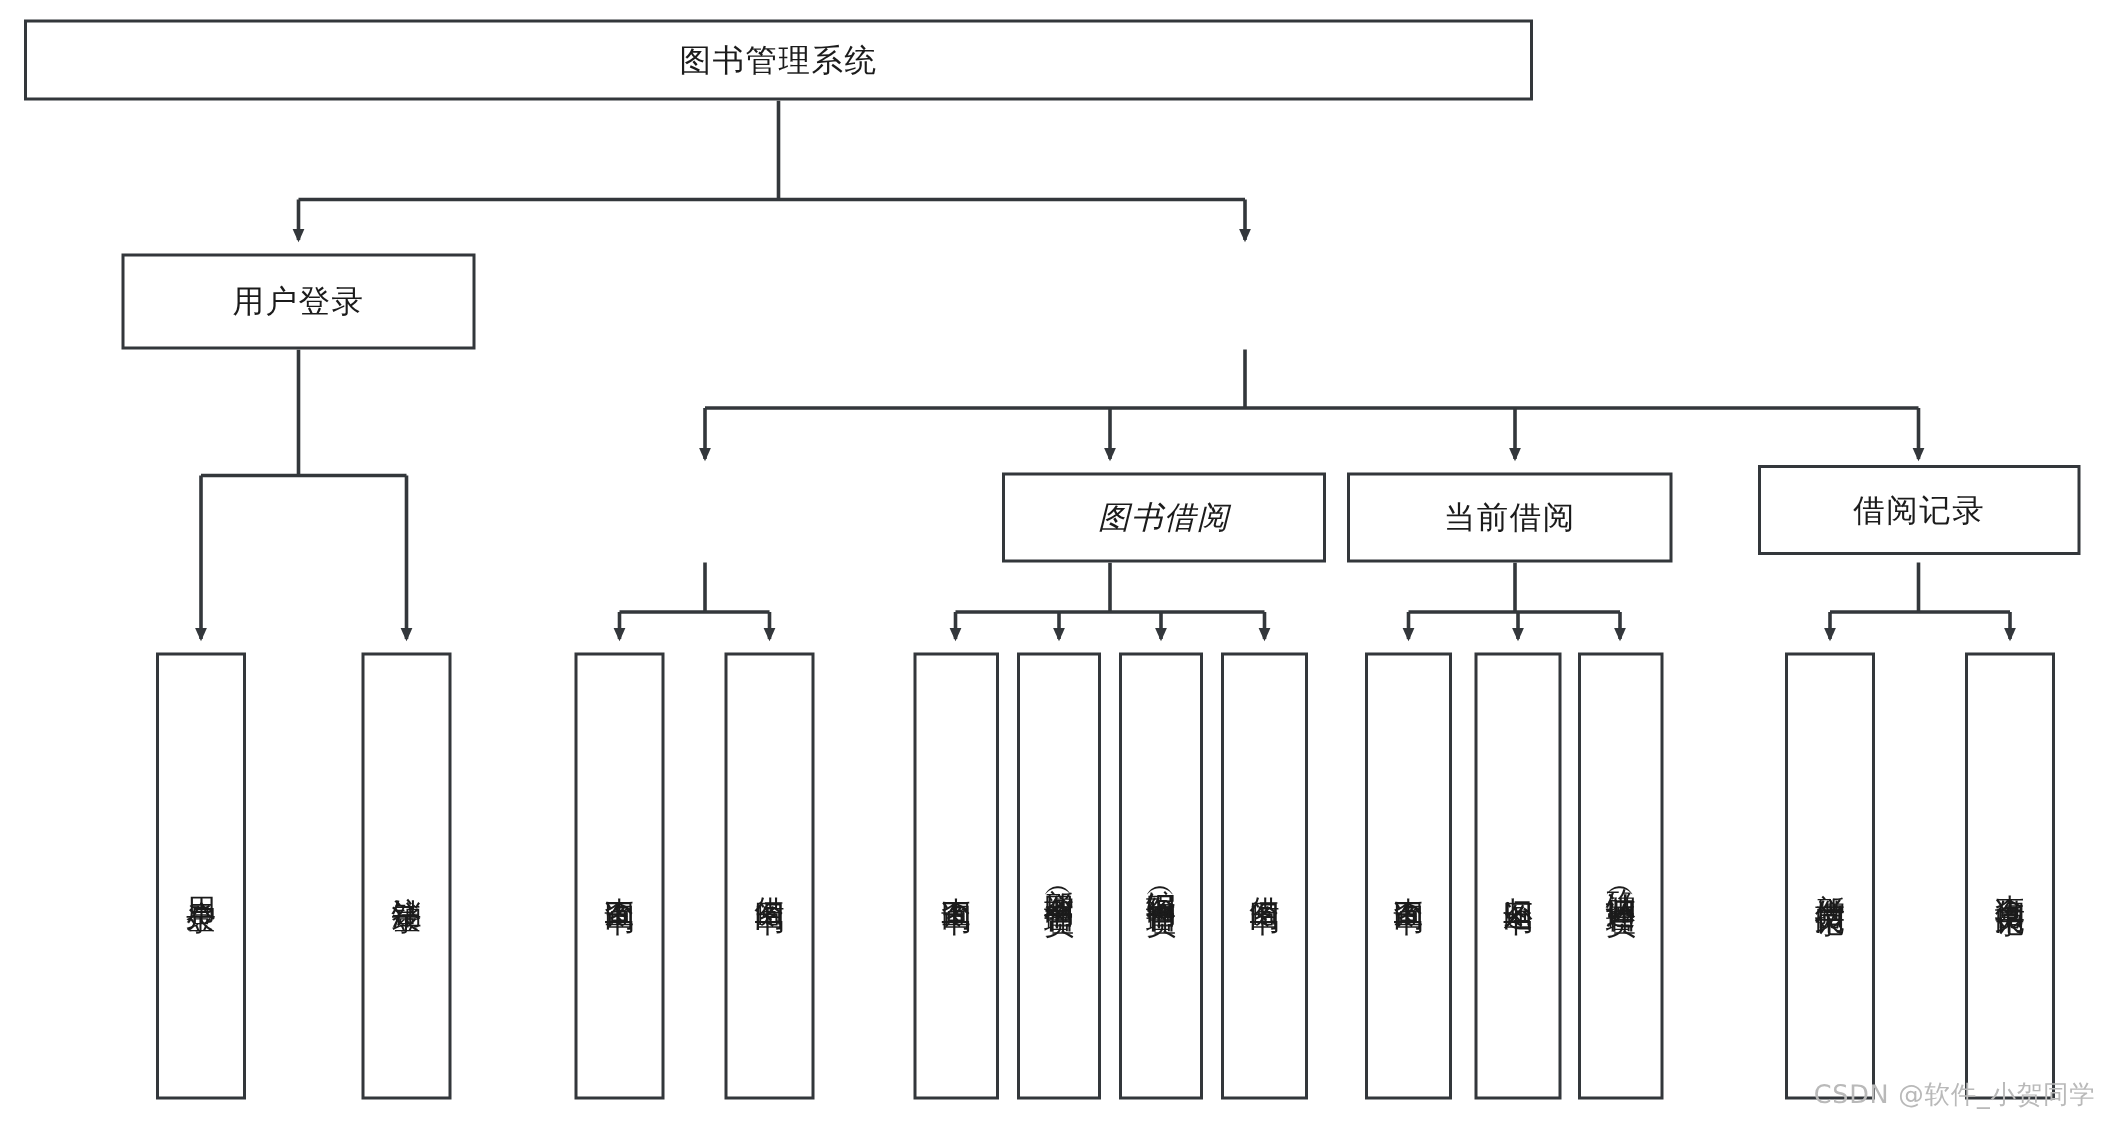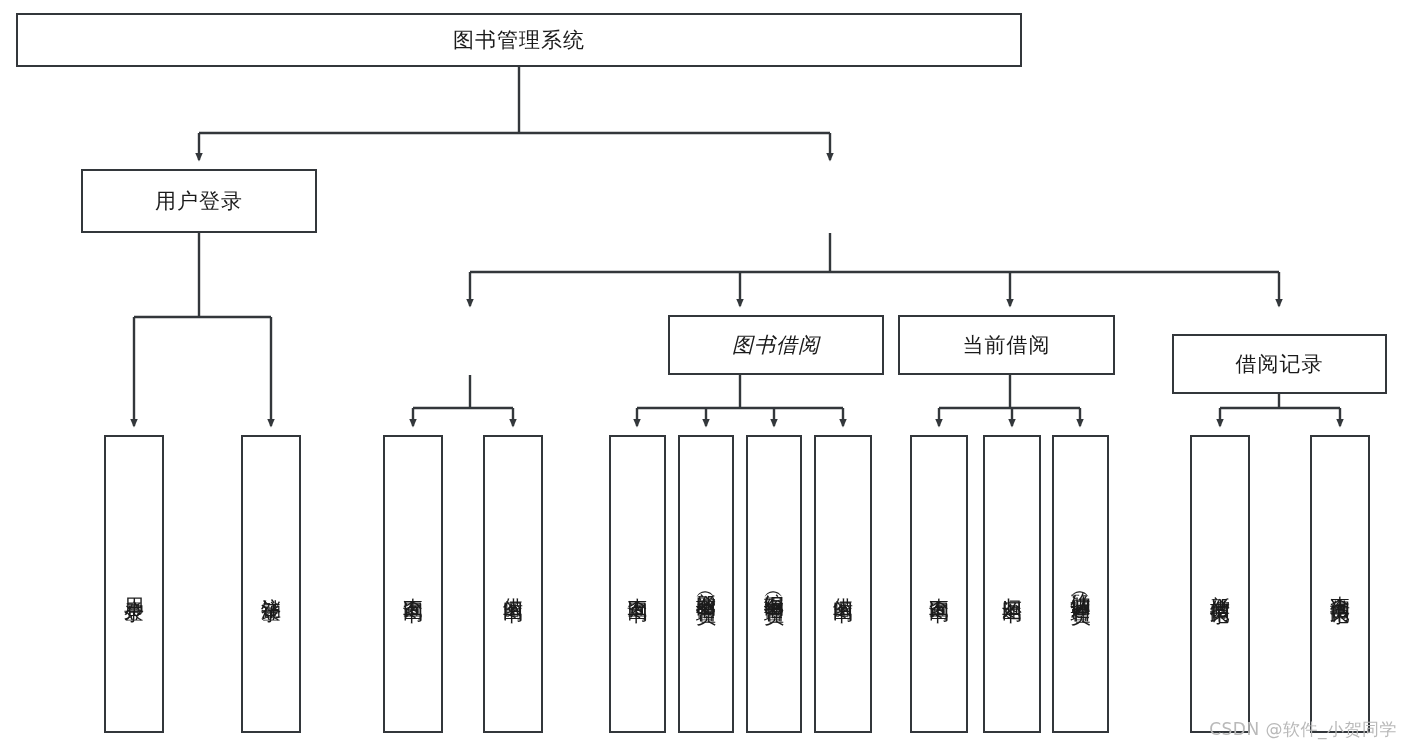--- a/index.html
+++ b/index.html
@@ -145,21 +145,21 @@
   <div class="node horizontal" style="left:81px; top:169px; width:236px; height:64px;">
     <span>用户登录</span>
   </div>
 
   <div class="node horizontal" style="left:668px; top:315px; width:216px; height:60px;font-style:italic;">
     <span>图书借阅</span>
   </div>
   <div class="node horizontal" style="left:898px; top:315px; width:217px; height:60px;">
     <span>当前借阅</span>
   </div>
-  <div class="node horizontal" style="left:1172px; top:334px; width:215px; height:60px;">
+  <div class="node horizontal" style="left:1172px; top:310px; width:215px; height:60px;">
     <span>借阅记录</span>
   </div>
 
   <div class="node vertical" style="left:104px; top:435px; width:60px; height:298px;">
     <span class="vlabel">用户登录</span>
   </div>
   <div class="node vertical" style="left:241px; top:435px; width:60px; height:298px;">
     <span class="vlabel">注销登录</span>
   </div>
 

